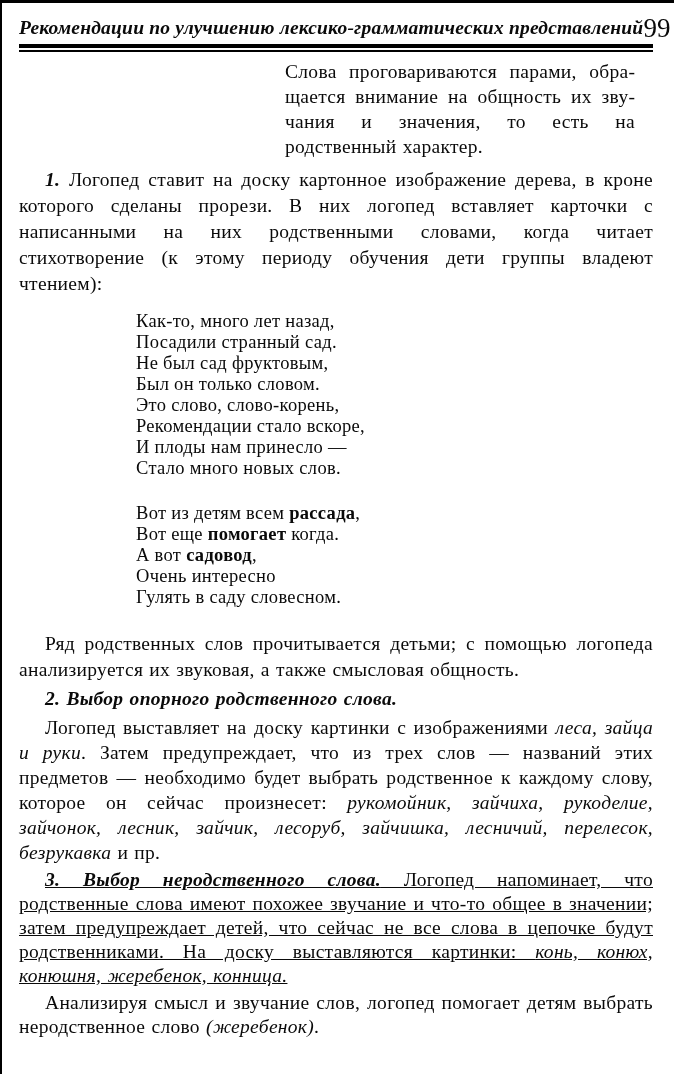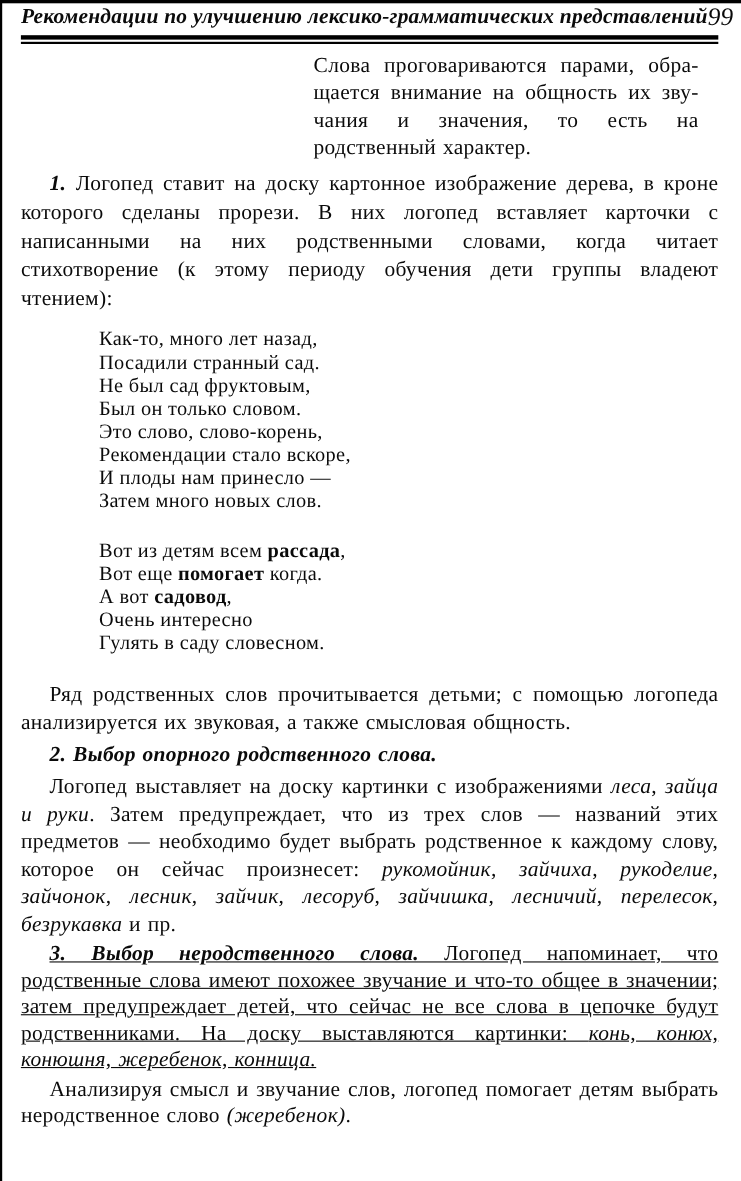--- a/index.html
+++ b/index.html
@@ -18,34 +18,33 @@
     border-left: 2px solid #000;
     padding: 0 21px 0 17px;
     overflow: hidden;
     font-family: "Liberation Serif", "DejaVu Serif", serif;
   }
   
   .runhead {
     display: flex;
     justify-content: space-between;
     align-items: center;
-    margin-top: 0;
+    margin-top: 12px;
     line-height: 26px;
     white-space: nowrap;
   }
   .runhead-title {
     font-style: italic;
     font-weight: bold;
     font-size: 19.5px;
     letter-spacing: 0.2px;
   }
   .runhead-num {
-    font-size: 23px;
+    font-size: 27px;
     font-weight: normal;
-    font-style: italic;
   }
   .rule-thick { height: 4px; background: #000; margin-top: 3px; }
   .rule-thin  { height: 2px; background: #000; margin-top: 2px; }
 
   
   .txt {
     font-size: 19.5px;
     letter-spacing: 0.3px;
     word-spacing: 1px;
     text-align: justify;
@@ -67,21 +66,21 @@
   }
   .p2 { margin-top: 3px; line-height: 25px; text-indent: 26px; }
   .p3 { margin-top: 3px; line-height: 24px; text-indent: 26px; text-decoration: underline; }
   .pfinal { margin-top: 3px; line-height: 24px; text-indent: 26px; }
 
   .bi { font-weight: bold; font-style: italic; }
   .it { font-style: italic; }
 
   
   .poem {
-    margin: 14px 0 0 71px;
+    margin: 14px 0 0 117px;
     font-size: 18.5px;
     letter-spacing: 0.3px;
     line-height: 21px;
   }
   .stanza-2 { margin-top: 24px; }
   .poem-line { white-space: nowrap; }
   .poem-line b { font-weight: bold; }
 </style>
 </head>
 <body>
@@ -101,21 +100,21 @@
 
   <div class="poem">
     <div class="stanza-1">
       <div class="poem-line">Как-то, много лет назад,</div>
       <div class="poem-line">Посадили странный сад.</div>
       <div class="poem-line">Не был сад фруктовым,</div>
       <div class="poem-line">Был он только словом.</div>
       <div class="poem-line">Это слово, слово-корень,</div>
       <div class="poem-line">Рекомендации стало вскоре,</div>
       <div class="poem-line">И плоды нам принесло —</div>
-      <div class="poem-line">Затем много новых слов.</div>
+      <div class="poem-line">Стало много новых слов.</div>
     </div>
     <div class="stanza-2">
       <div class="poem-line"><span>Вот из детям всем </span><b>рассада</b><span>,</span></div>
       <div class="poem-line"><span>Вот еще </span><b>помогает</b><span> когда.</span></div>
       <div class="poem-line"><span>А вот </span><b>садовод</b><span>,</span></div>
       <div class="poem-line"><span>Очень интересно</span><b></b><span></span></div>
       <div class="poem-line"><span>Гулять в саду словесном.</span><b></b><span></span></div>
     </div>
   </div>
 

